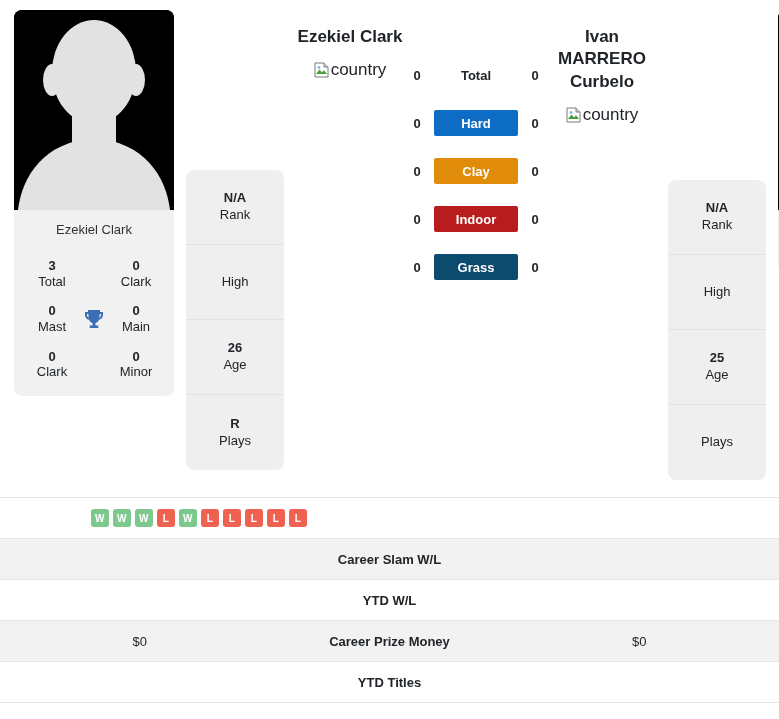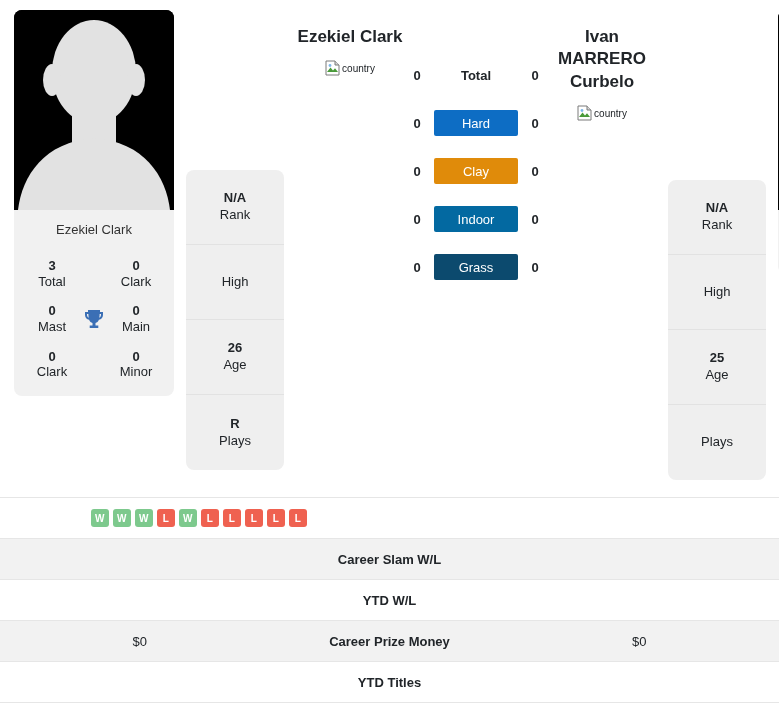--- a/index.html
+++ b/index.html
@@ -137,21 +137,21 @@
     font-weight: bold;
     color: #212529;
     line-height: 1.32;
   }
   .country-line {
     margin-top: 12px;
     display: flex;
     align-items: center;
     justify-content: center;
     gap: 1px;
-    font-size: 10px;
+    font-size: 17px;
     color: #212529;
   }
   .broken-img { width: 16px; height: 16px; display: block; }
 
   .surface-col {
     flex: 1 1 auto;
     padding-top: 62px;
     display: flex;
     flex-direction: column;
     gap: 22px;
@@ -171,21 +171,21 @@
     text-align: center;
     color: #212529;
   }
   .s-badge {
     width: 84px;
     height: 26px;
     display: flex;
     align-items: center;
     justify-content: center;
     font-size: 13px;
-    font-weight: normal;
+    font-weight: bold;
     color: #ffffff;
     border-radius: 2px;
   }
   .s-badge.plain {
     background: transparent;
     color: #212529;
     font-weight: bold;
   }
 
   
@@ -335,21 +335,21 @@
         <span class="s-badge" style="background: rgb(13, 109, 196);">Hard</span>
         <span class="s-score">0</span>
       </div>
       <div class="surface-row">
         <span class="s-score">0</span>
         <span class="s-badge" style="background: rgb(224, 139, 10);">Clay</span>
         <span class="s-score">0</span>
       </div>
       <div class="surface-row">
         <span class="s-score">0</span>
-        <span class="s-badge" style="background: #0369a1;">Indoor</span>
+        <span class="s-badge" style="background: #b91c1c;">Indoor</span>
         <span class="s-score">0</span>
       </div>
       <div class="surface-row">
         <span class="s-score">0</span>
         <span class="s-badge" style="background: #0c4a6e;">Grass</span>
         <span class="s-score">0</span>
       </div>
     </div>
 
     <div class="name-block r">

